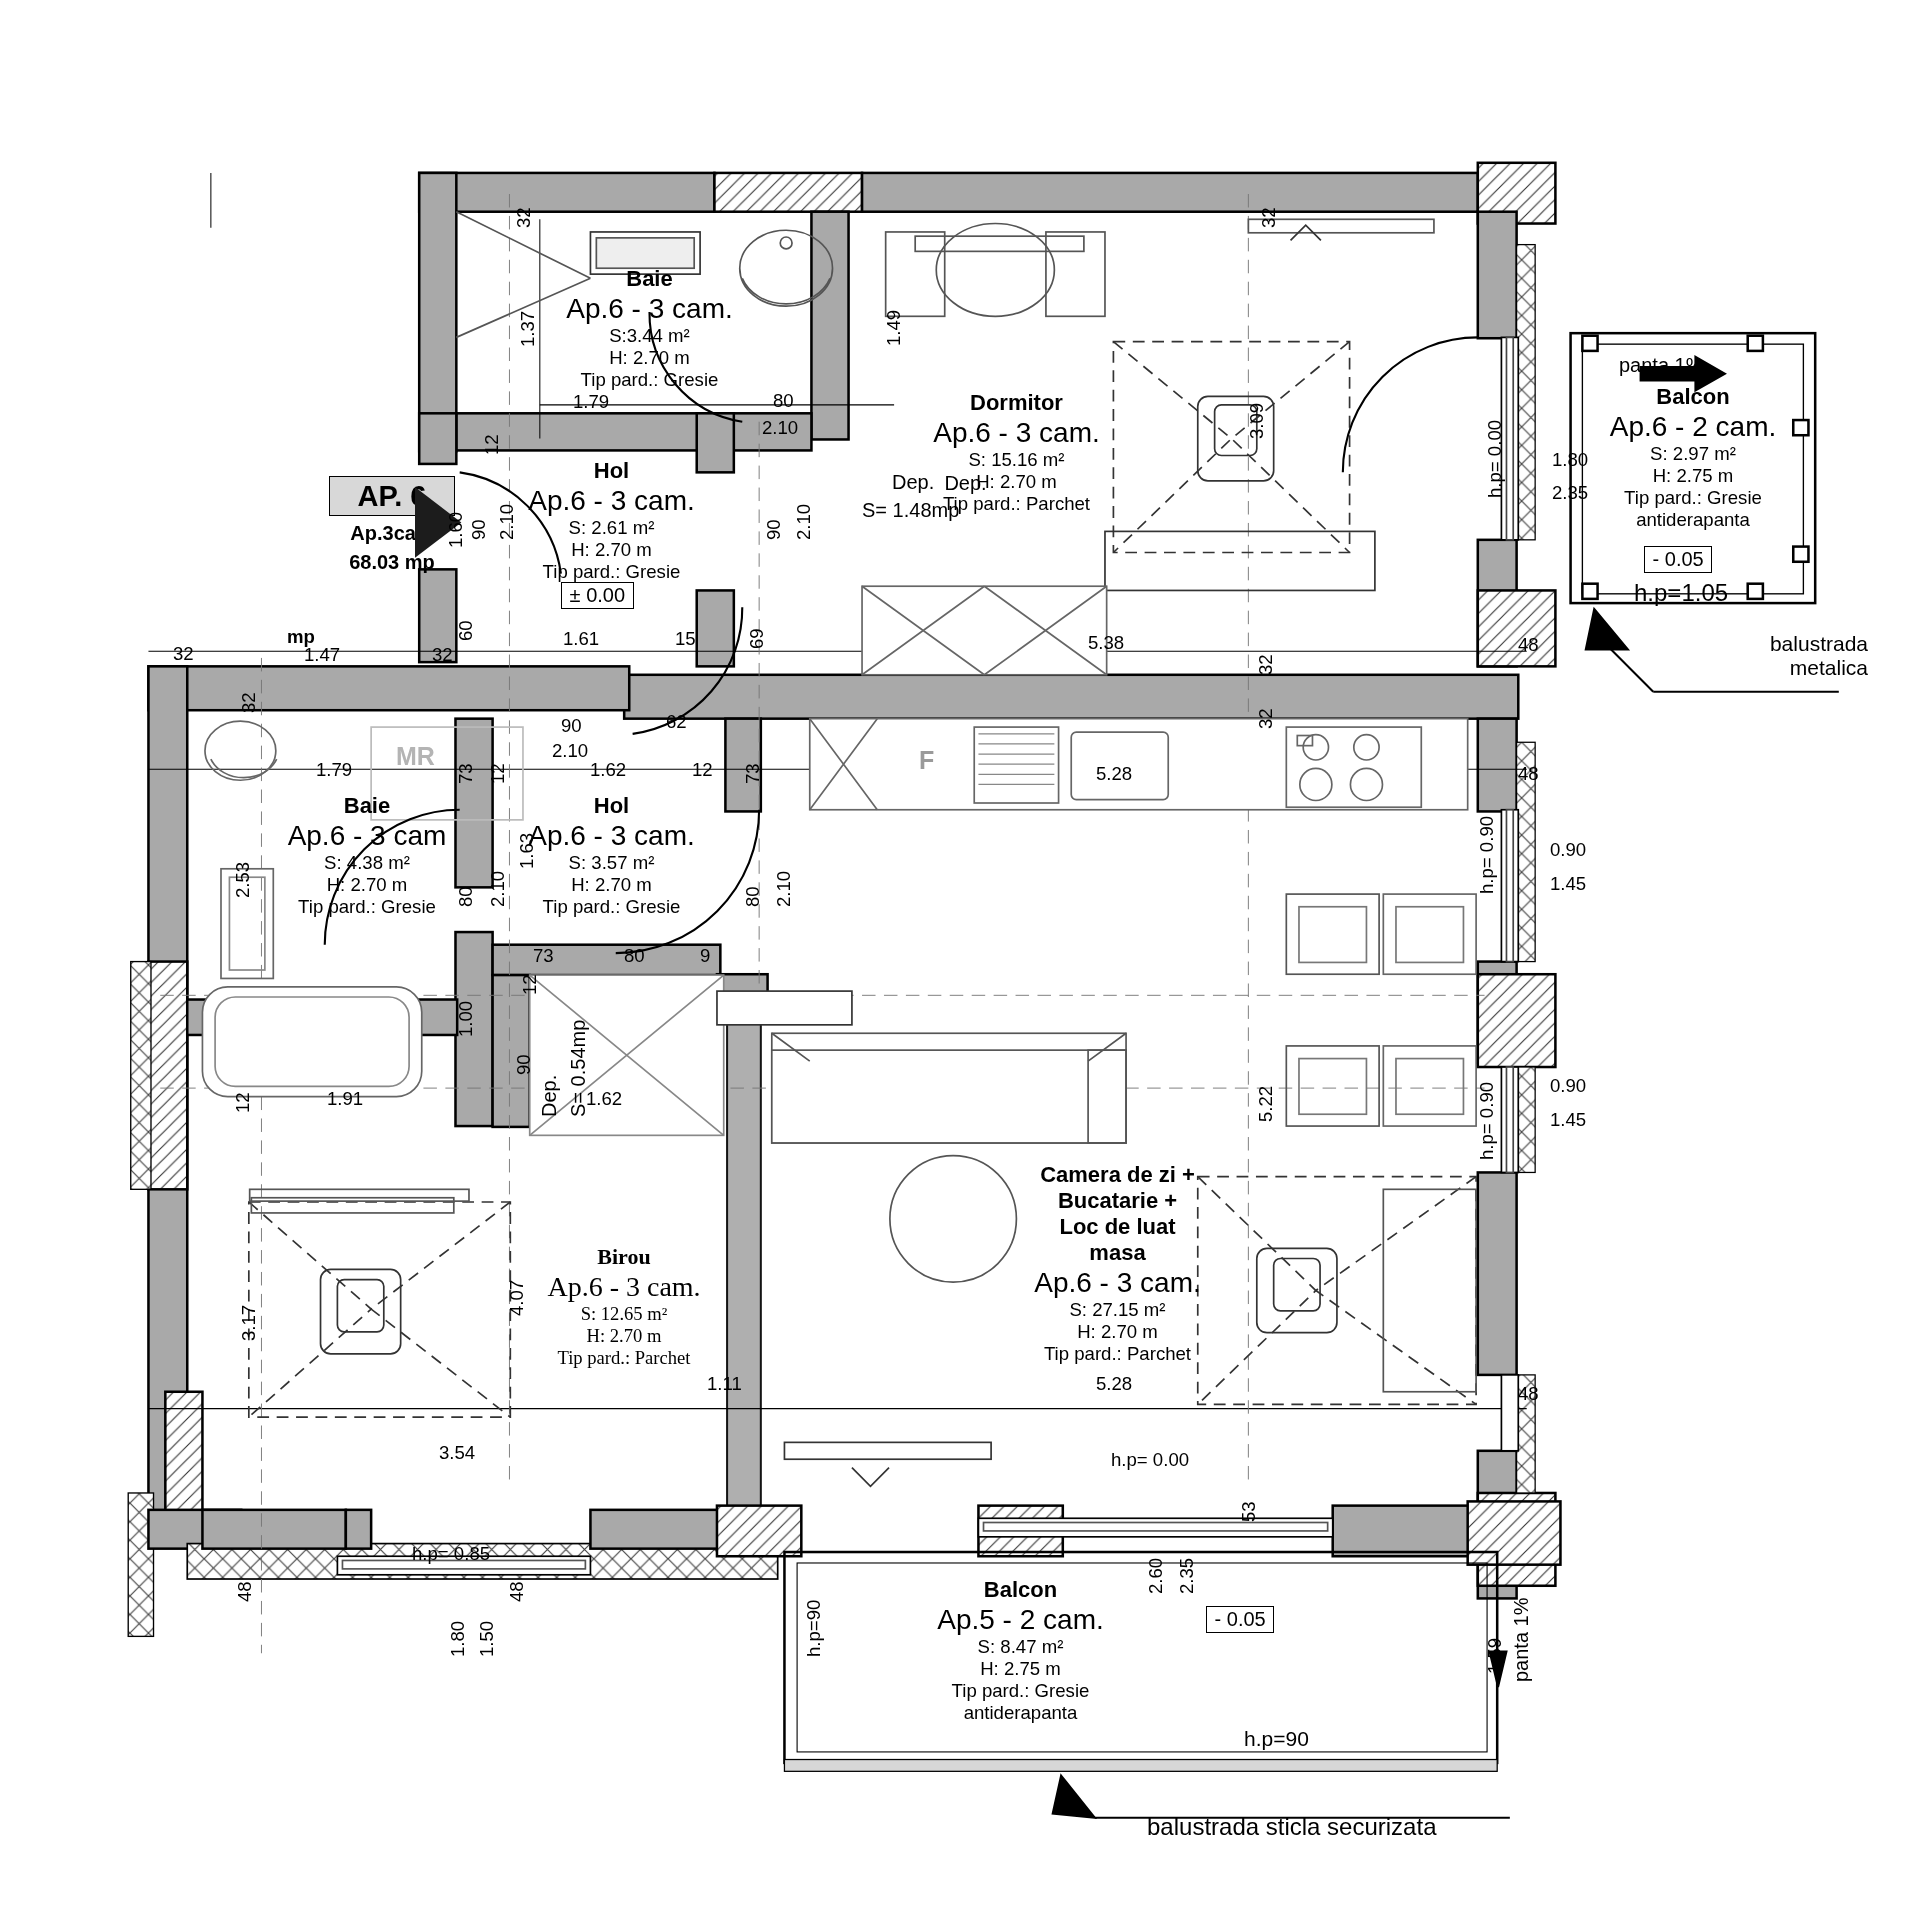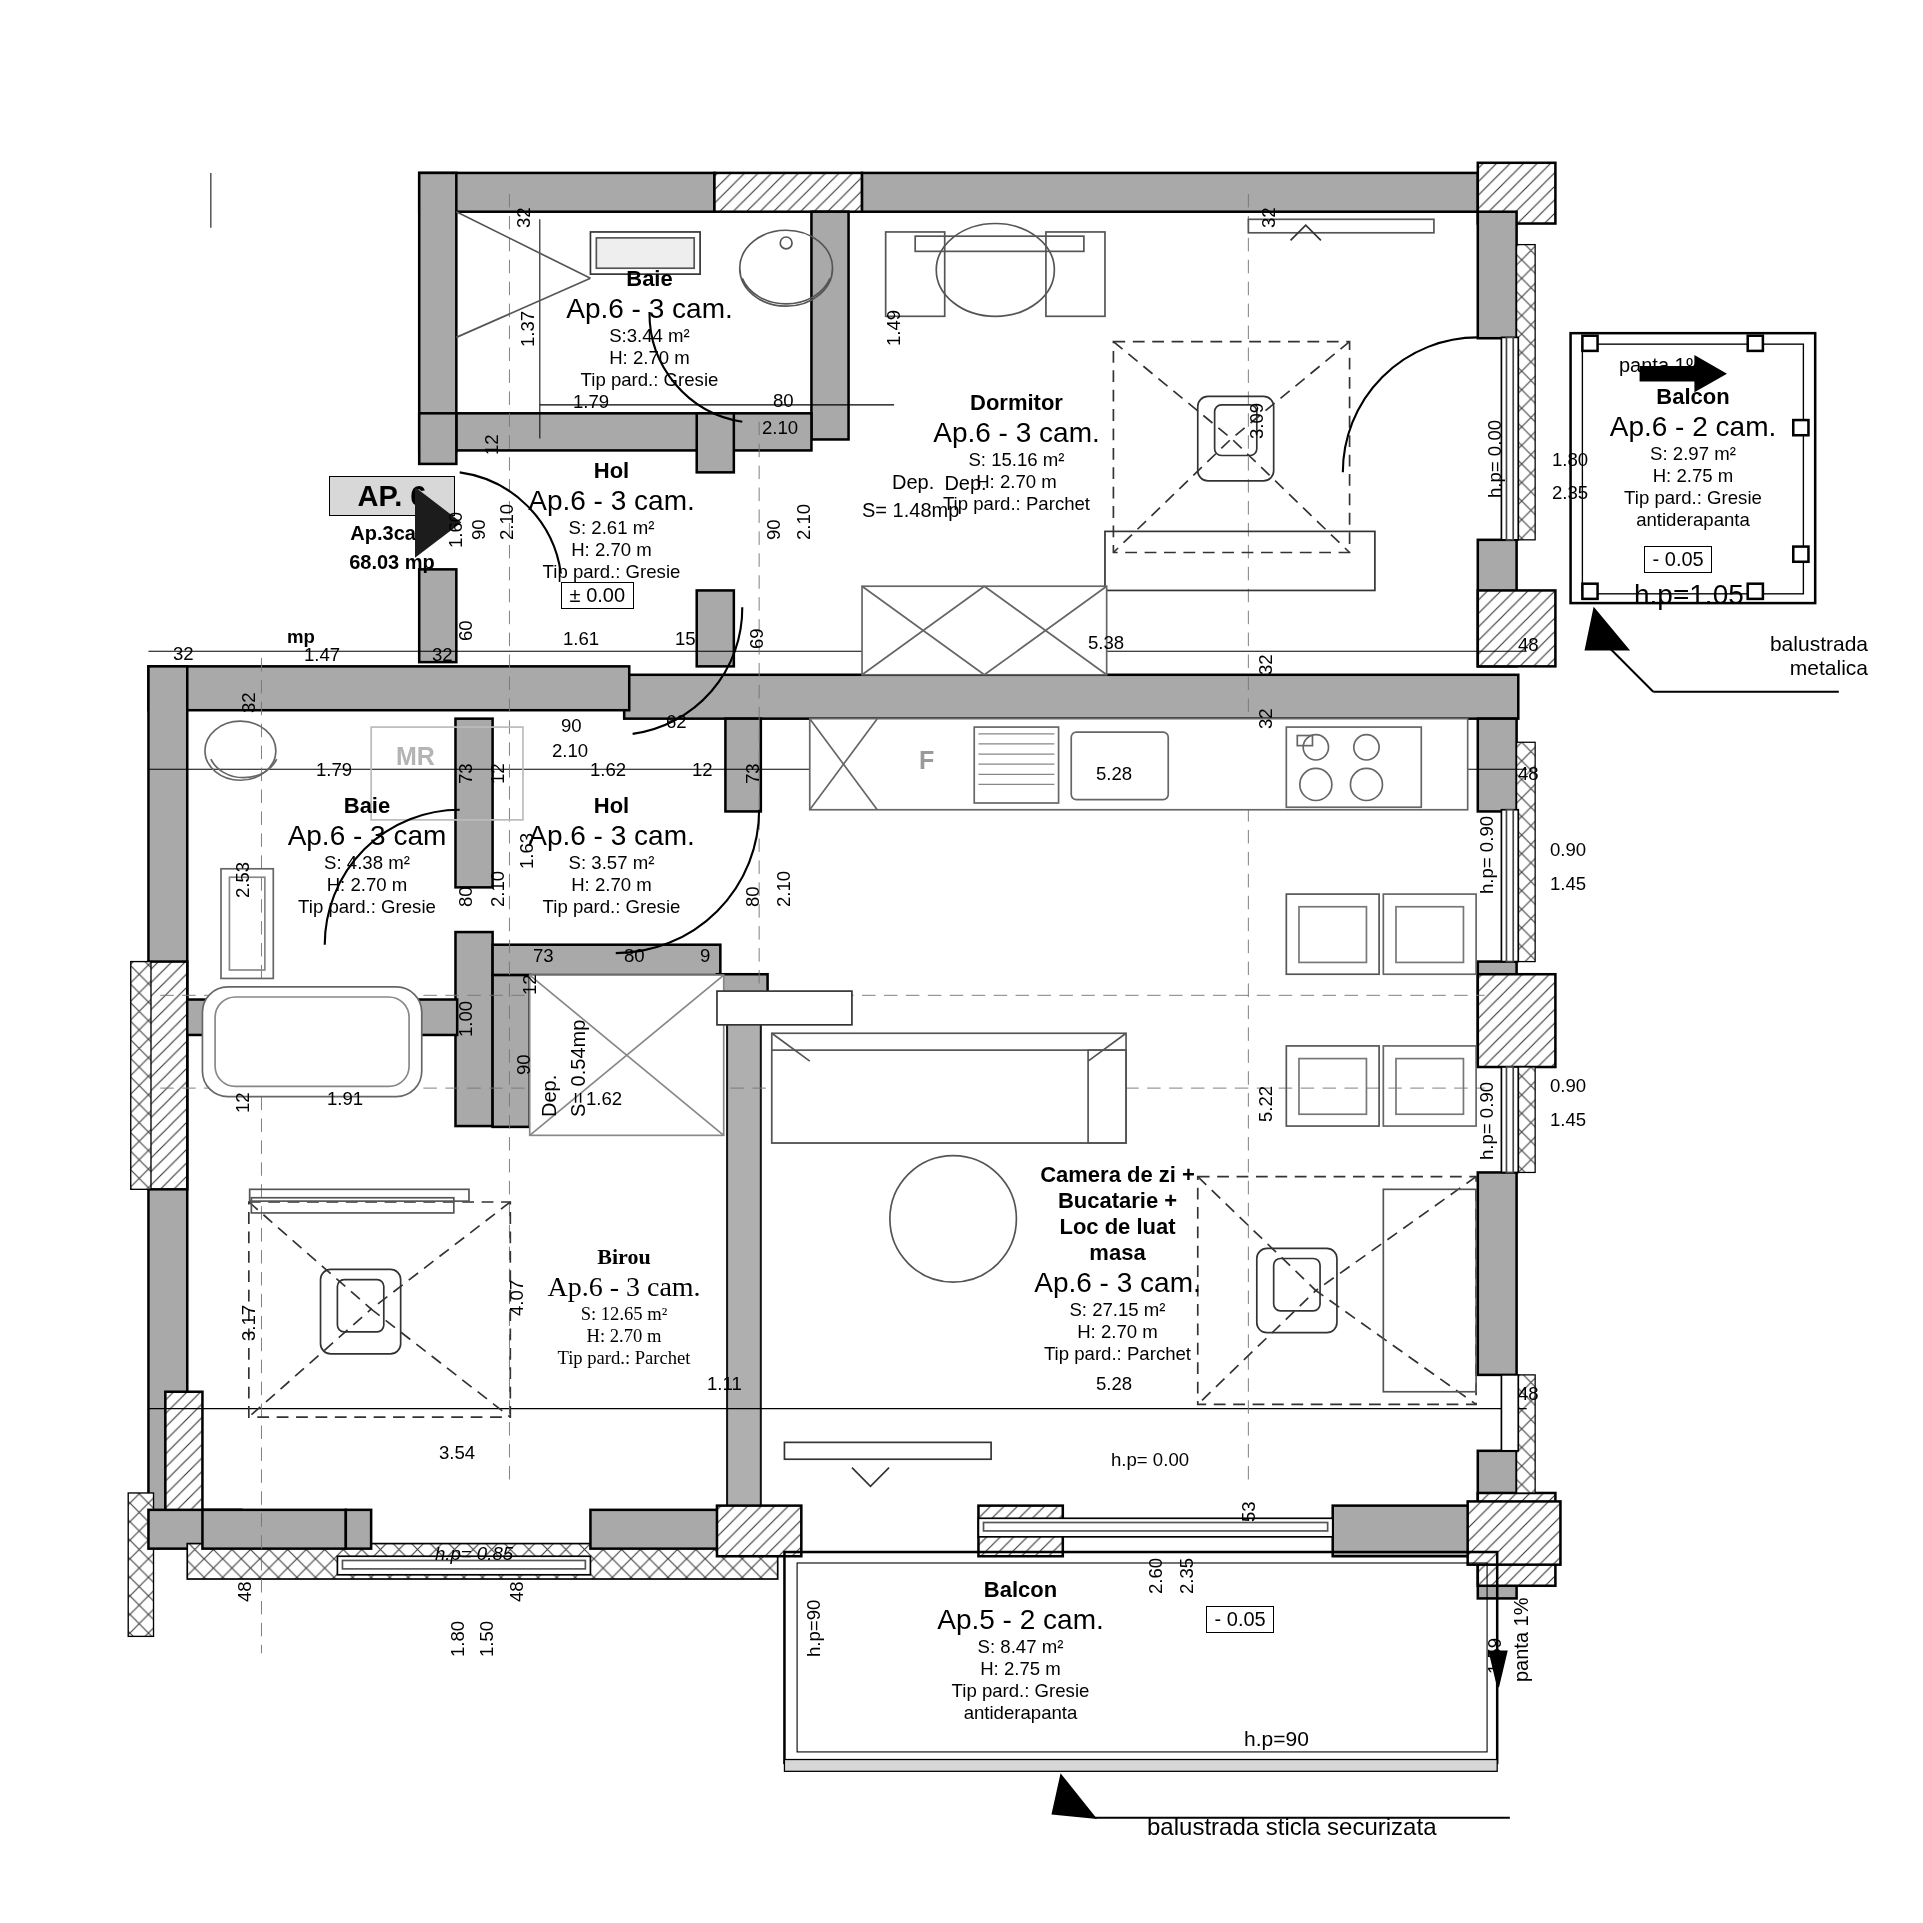--- a/index.html
+++ b/index.html
@@ -293,21 +293,21 @@
 <div class="note" style="left:1619px;top:354px;font-size:20px;">panta 1%</div>
 <div class="lbl" style="left:1584px;top:384px;width:218px;">
   <div class="t">Balcon</div>
   <div class="s">Ap.6 - 2 cam.</div>
   <div class="m">S: 2.97 m²</div>
   <div class="m">H: 2.75 m</div>
   <div class="m">Tip pard.: Gresie</div>
   <div class="m">antiderapanta</div>
 </div>
 <div class="lvl" style="left:1644px;top:546px;">- 0.05</div>
-<div class="note" style="left:1634px;top:579px;font-size:28px;">h.p=1.05</div>
+<div class="note" style="left:1634px;top:579px;font-size:24px;">h.p=1.05</div>
 
 <div class="note" style="left:1666px;top:632px;text-align:right;width:202px;">
   <div>balustrada</div>
   <div>metalica</div>
 </div>
 
 <div class="lbl" style="left:253px;top:793px;width:228px;">
   <div class="t">Baie</div>
   <div class="s">Ap.6 - 3 cam</div>
   <div class="m">S: 4.38 m²</div>
@@ -434,21 +434,21 @@
 <div class="dimv" style="left:1255px;top:1122px;">5.22</div>
 <div class="dim" style="left:1518px;top:763px;">48</div>
 <div class="dim" style="left:1518px;top:1383px;">48</div>
 <div class="dim" style="left:1096px;top:763px;">5.28</div>
 <div class="dim" style="left:1096px;top:1373px;">5.28</div>
 
 <div class="dimv" style="left:506px;top:1316px;">4.07</div>
 <div class="dimv" style="left:238px;top:1341px;">3.17</div>
 <div class="dim" style="left:439px;top:1442px;">3.54</div>
 <div class="dim" style="left:707px;top:1373px;">1.11</div>
-<div class="dim" style="left:435px;top:1543px;font-style:italic;">h.p= 0.85</div>
+<div class="dim" style="left:412px;top:1543px;">h.p= 0.85</div>
 <div class="dimv" style="left:234px;top:1602px;">48</div>
 <div class="dimv" style="left:506px;top:1602px;">48</div>
 <div class="dimv" style="left:447px;top:1657px;">1.80</div>
 <div class="dimv" style="left:476px;top:1657px;">1.50</div>
 <div class="dimv" style="left:803px;top:1657px;">h.p=90</div>
 
 <div class="dim" style="left:1111px;top:1449px;">h.p= 0.00</div>
 <div class="dimv" style="left:1238px;top:1522px;">53</div>
 <div class="dimv" style="left:1145px;top:1594px;">2.60</div>
 <div class="dimv" style="left:1176px;top:1594px;">2.35</div>

